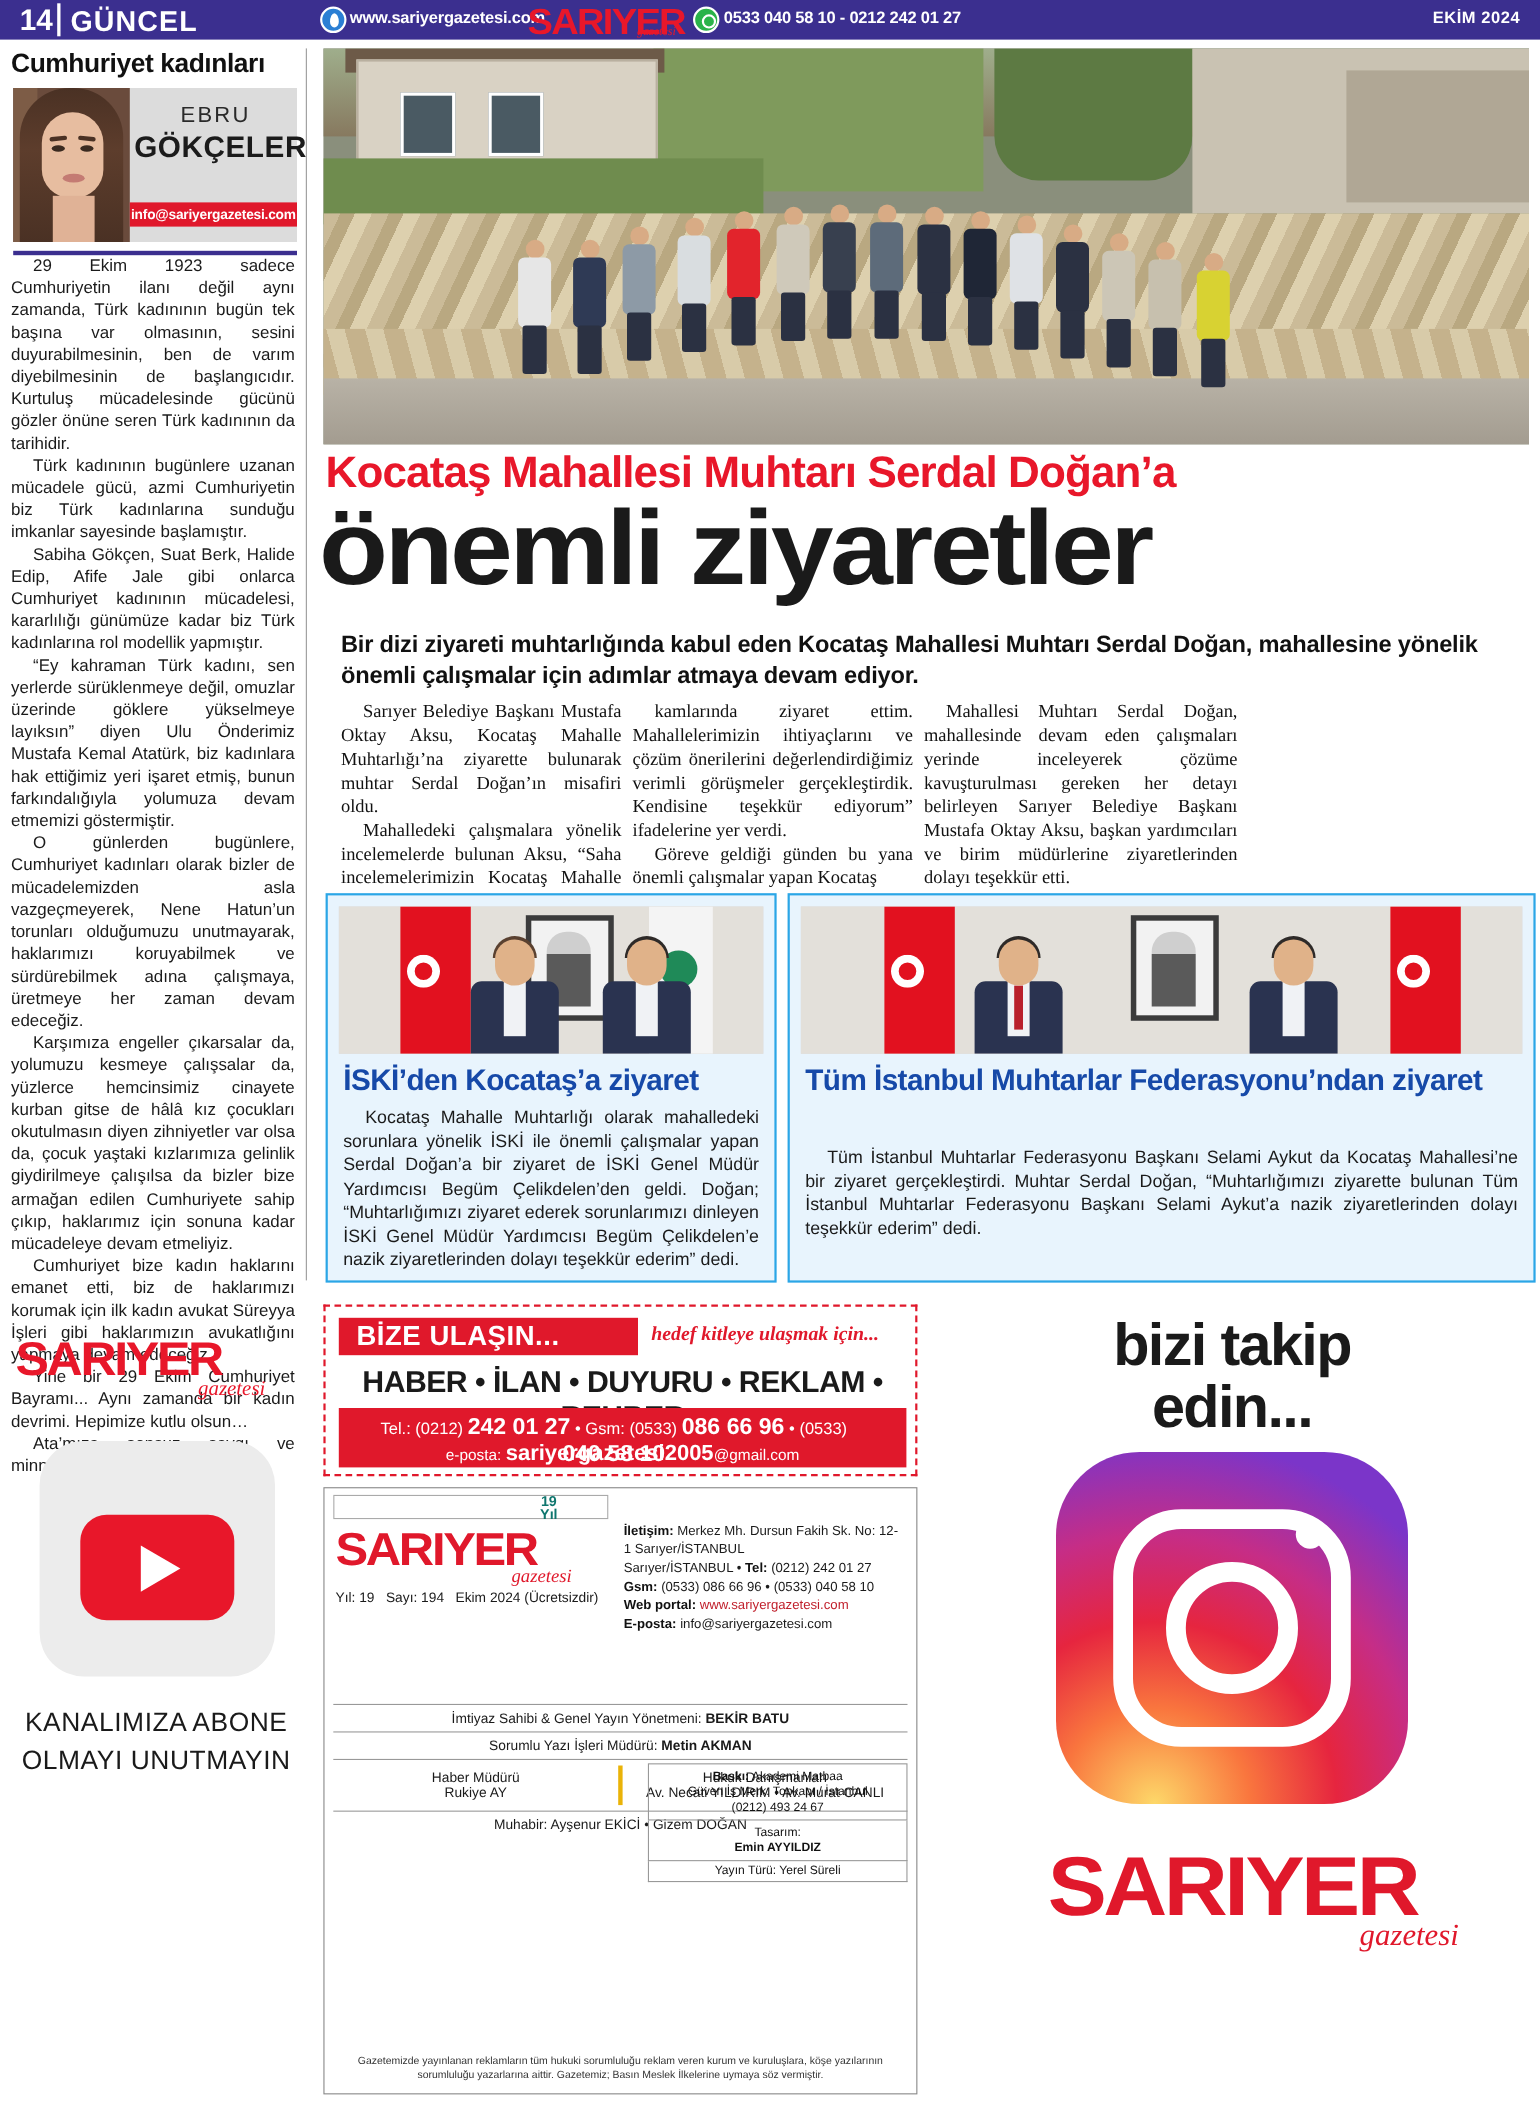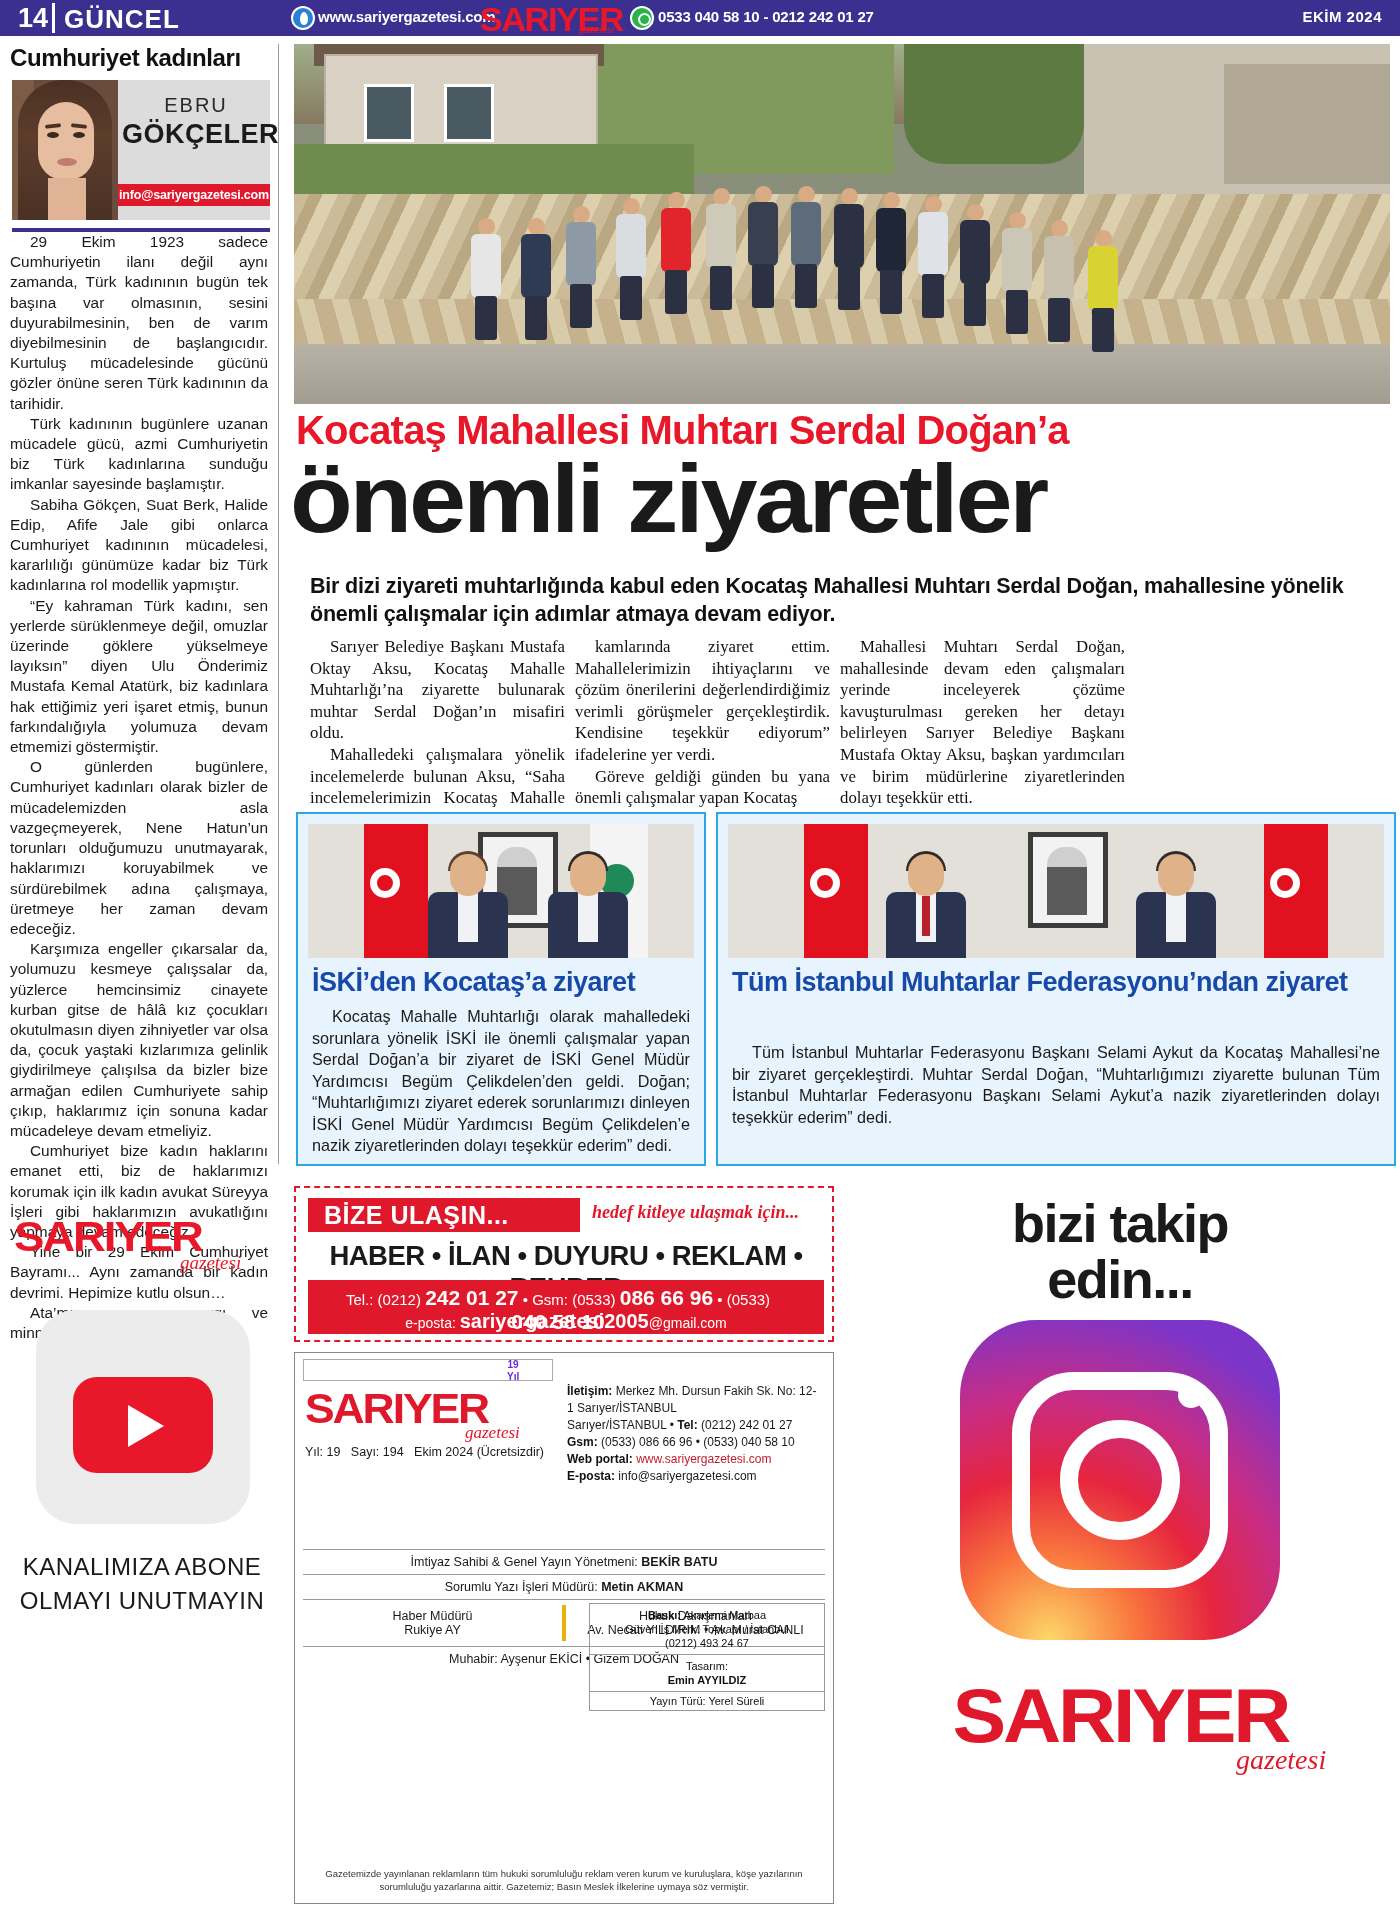--- a/index.html
+++ b/index.html
@@ -123,21 +123,21 @@
   .ct-line1 b{font-size:21px;}
   .ct-line2{position:absolute;left:0;top:30px;width:516px;text-align:center;font-size:14px;}
   .ct-line2 b{font-size:20px;}
 
   
   .kunye{position:absolute;left:294px;top:1352px;width:540px;height:552px;border:1px solid #888;box-sizing:border-box;background:#fff;}
   .ky-minilogo{position:absolute;left:8px;top:6px;width:250px;height:22px;border:1px solid #aaa;font-size:5.5px;color:#444;overflow:hidden;padding:2px;box-sizing:border-box;}
   .ky-logo{position:absolute;left:10px;top:32px;width:250px;}
   .ky-logo .l1{font-size:42px;font-weight:bold;color:#e0182b;letter-spacing:-2px;transform:scaleX(1.06);transform-origin:left;}
   .ky-logo .l2{position:absolute;left:160px;top:38px;font-size:17px;font-style:italic;color:#e0182b;font-family:"Liberation Serif",serif;}
-  .ky-19{position:absolute;left:212px;top:6px;font-size:10px;color:#6d28d9;font-weight:bold;text-align:center;line-height:12px;}
+  .ky-19{position:absolute;left:196px;top:6px;font-size:13px;color:#0f766e;font-weight:bold;text-align:center;line-height:12px;}
   .ky-meta{position:absolute;left:10px;top:92px;width:252px;font-size:12.5px;color:#1a1a1a;}
   .ky-right{position:absolute;left:272px;top:30px;width:256px;font-size:12px;line-height:17px;color:#1a1a1a;}
   .ky-right b{color:#111;}
   .ky-right a{color:#c0202c;text-decoration:none;}
   .ky-table{position:absolute;left:8px;top:118px;width:522px;}
   .ky-row{border-top:1px solid #999;text-align:center;font-size:12.5px;padding:5px 0;color:#1a1a1a;}
   .ky-row b{font-weight:bold;}
   .ky-2col{display:flex;}
   .ky-2col>div{flex:1;padding:4px 0;}
   .ky-2col>div:first-child{border-right:4px solid #eab308;}

